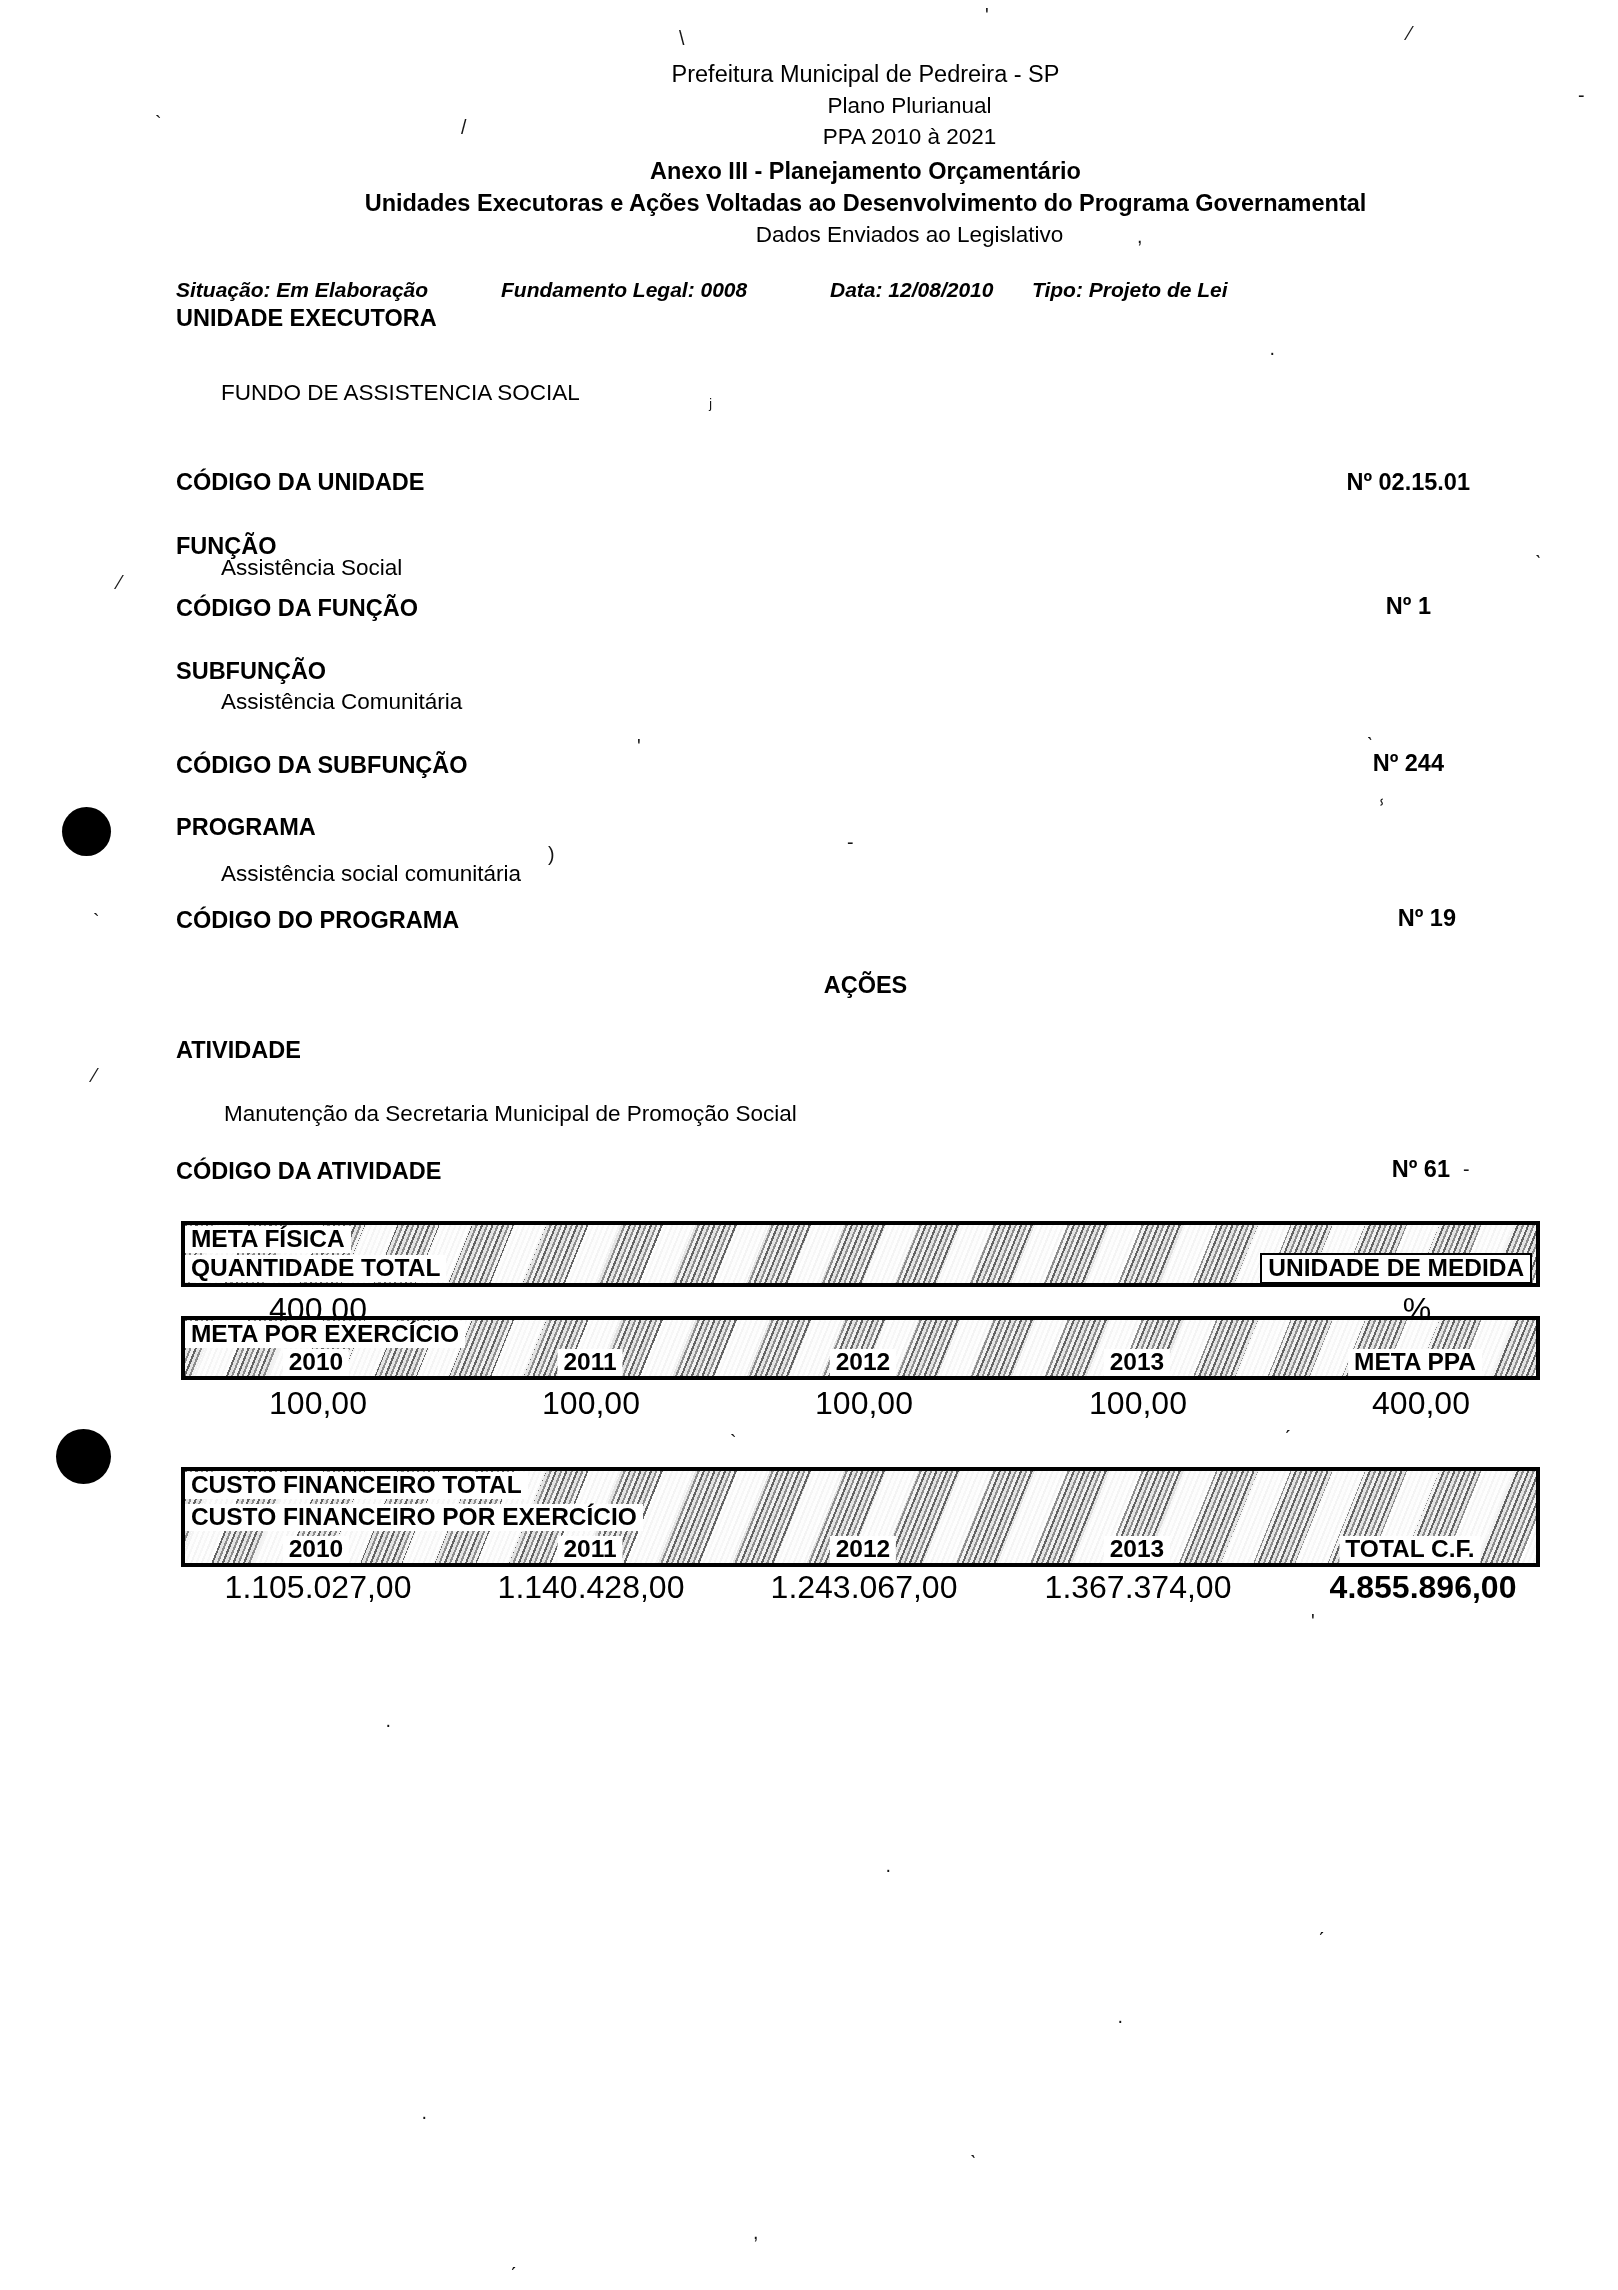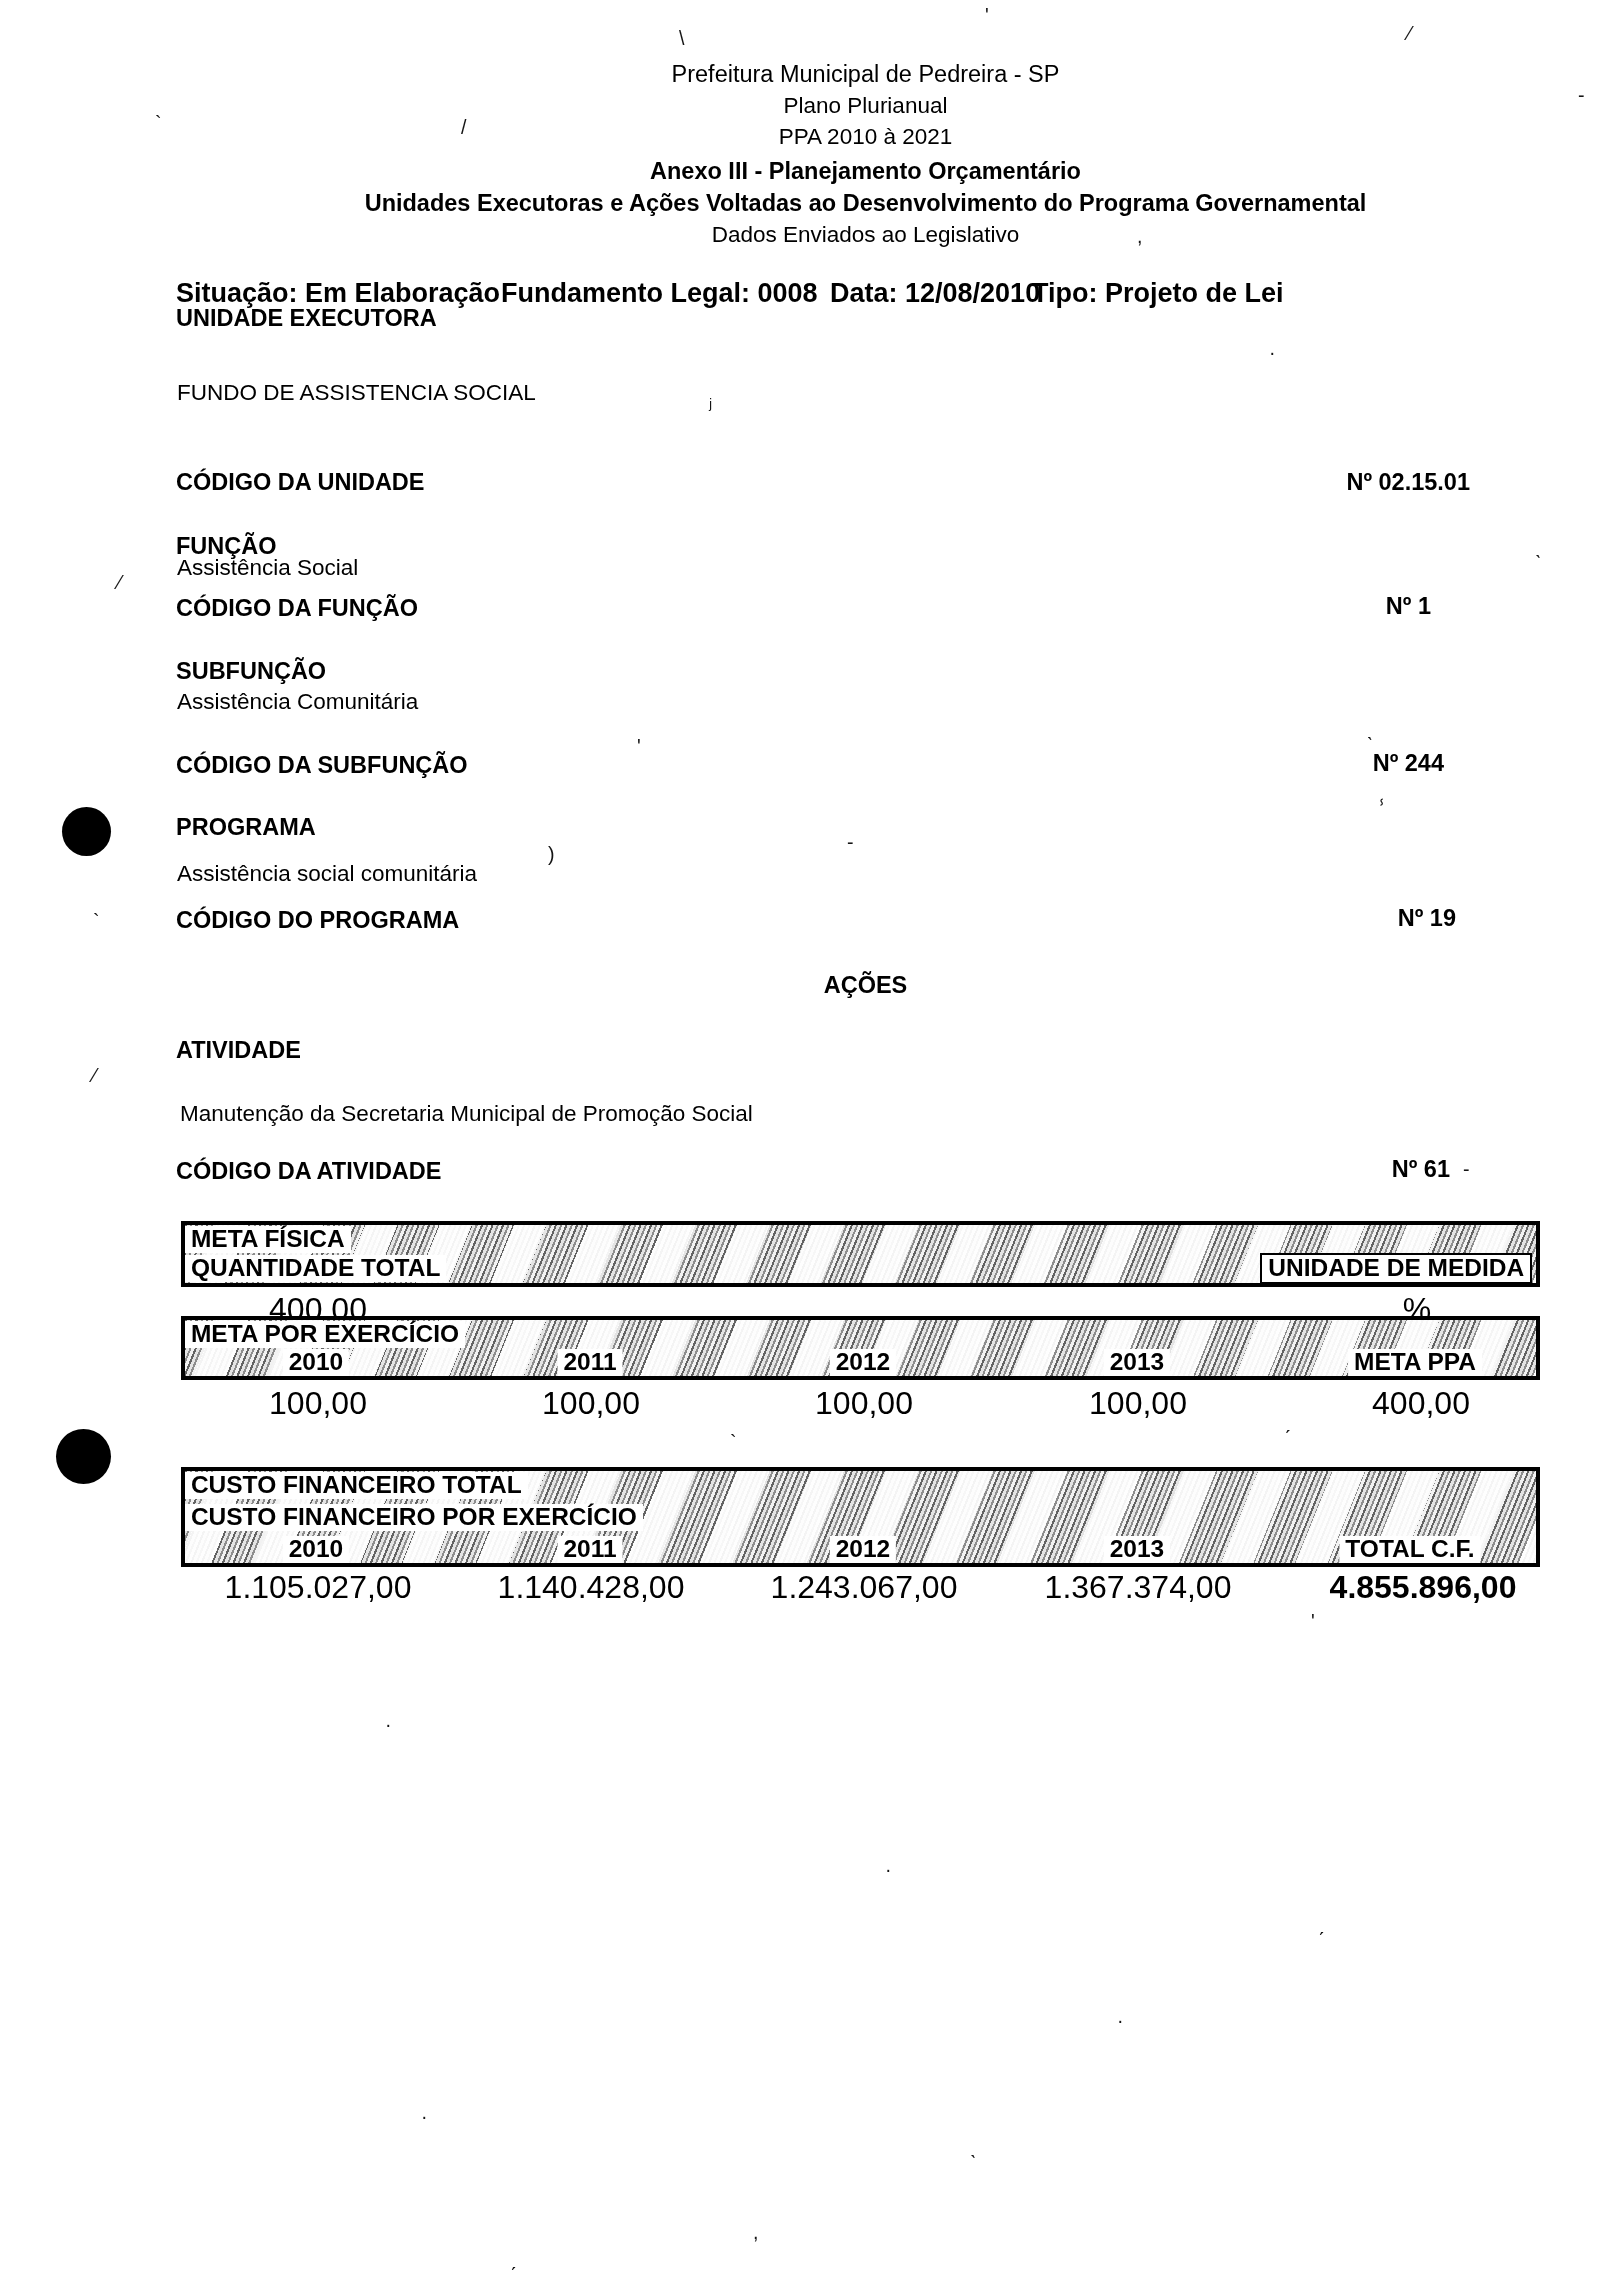--- a/index.html
+++ b/index.html
@@ -3,23 +3,23 @@
 <meta charset="utf-8">
 <style>
   html,body{margin:0;padding:0;background:#888;}
   #page{
     position:relative;width:1618px;height:2291px;background:#ffffff;
     font-family:"Liberation Sans",sans-serif;color:#000;overflow:hidden;
     margin:0 auto;
   }
   .abs{position:absolute;white-space:nowrap;line-height:1.15;}
   .b{font-weight:700;}
-  .t23{font-size:22.5px;}
+  .t23{font-size:22.5px;margin-left:44px;}
   .t24{font-size:23.5px;}
-  .t22{font-size:27px;}
+  .t22{font-size:21px;font-style:italic;}
   .center-col{left:181px;width:1369px;text-align:center;}
   .right-val{text-align:right;}
   
   .hole{position:absolute;background:#000;border-radius:50%;}
   
   .band{
     position:absolute;left:181px;width:1359px;box-sizing:border-box;
     border:4.9px solid #000;
     background-image:
       repeating-linear-gradient(112deg,

